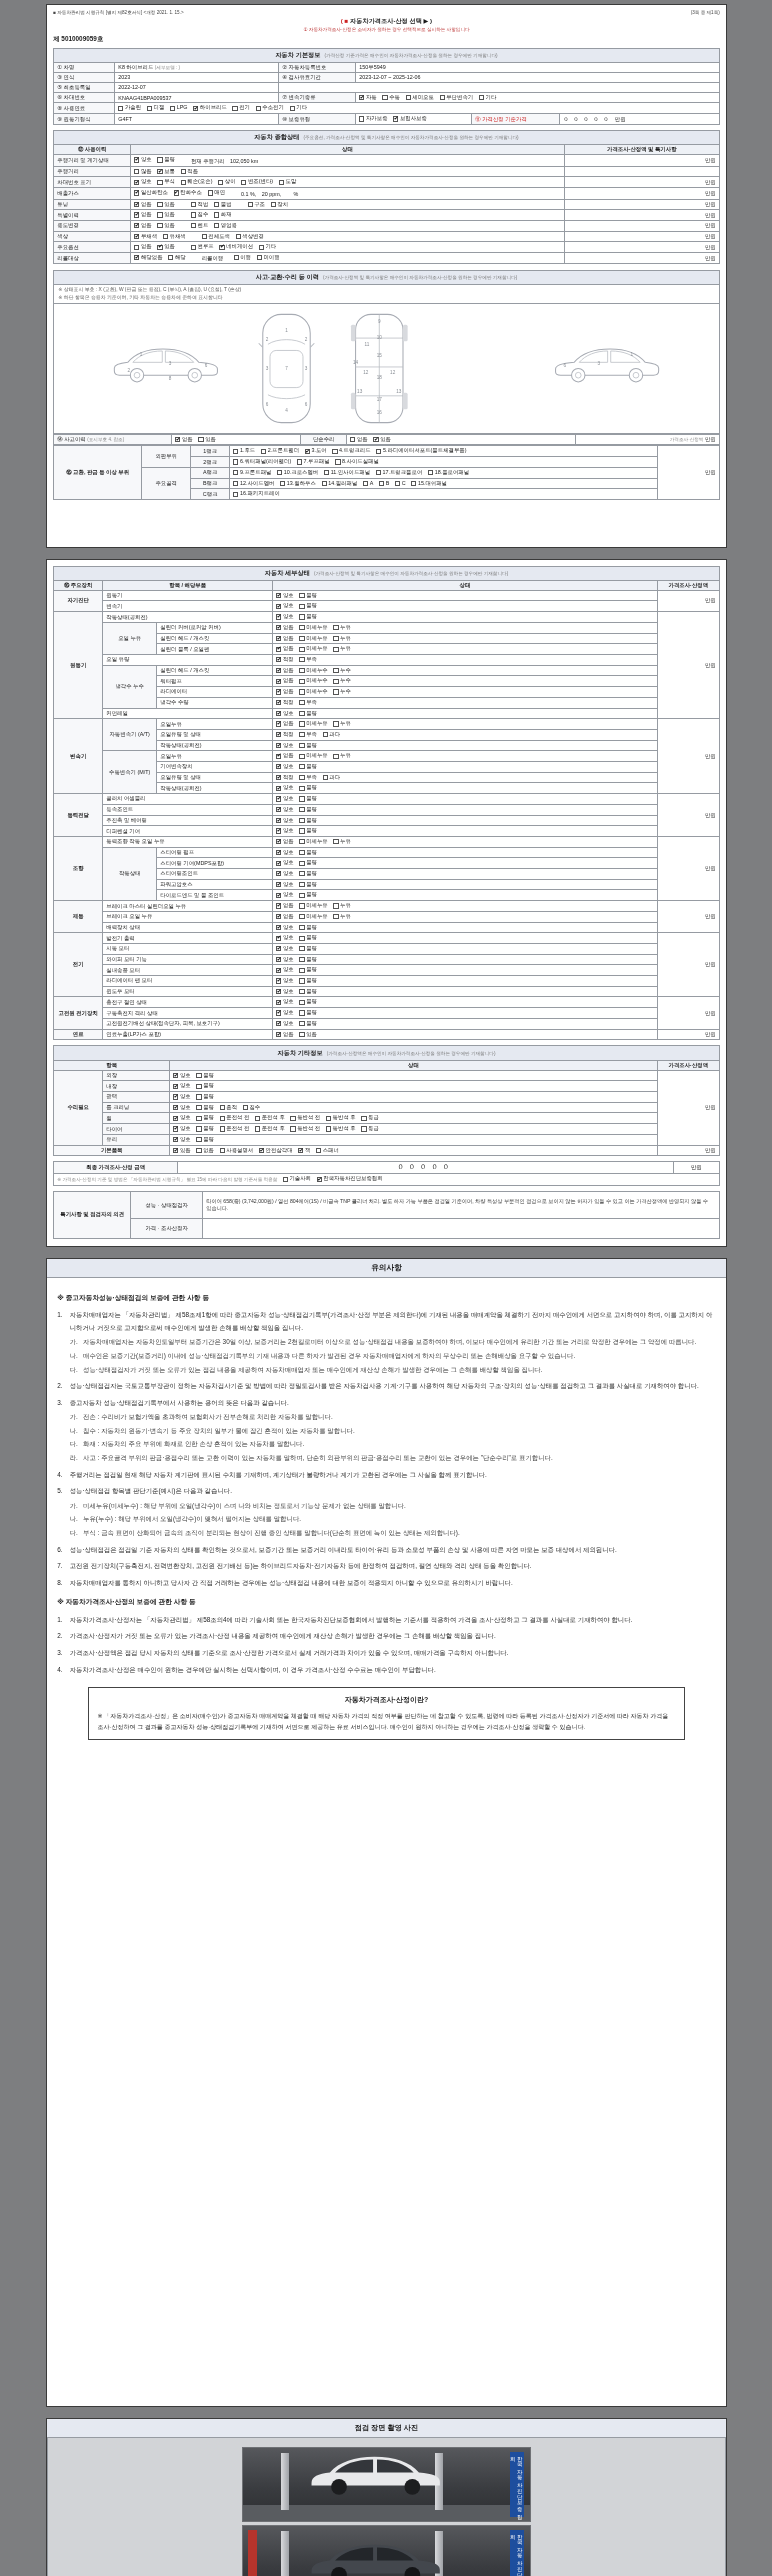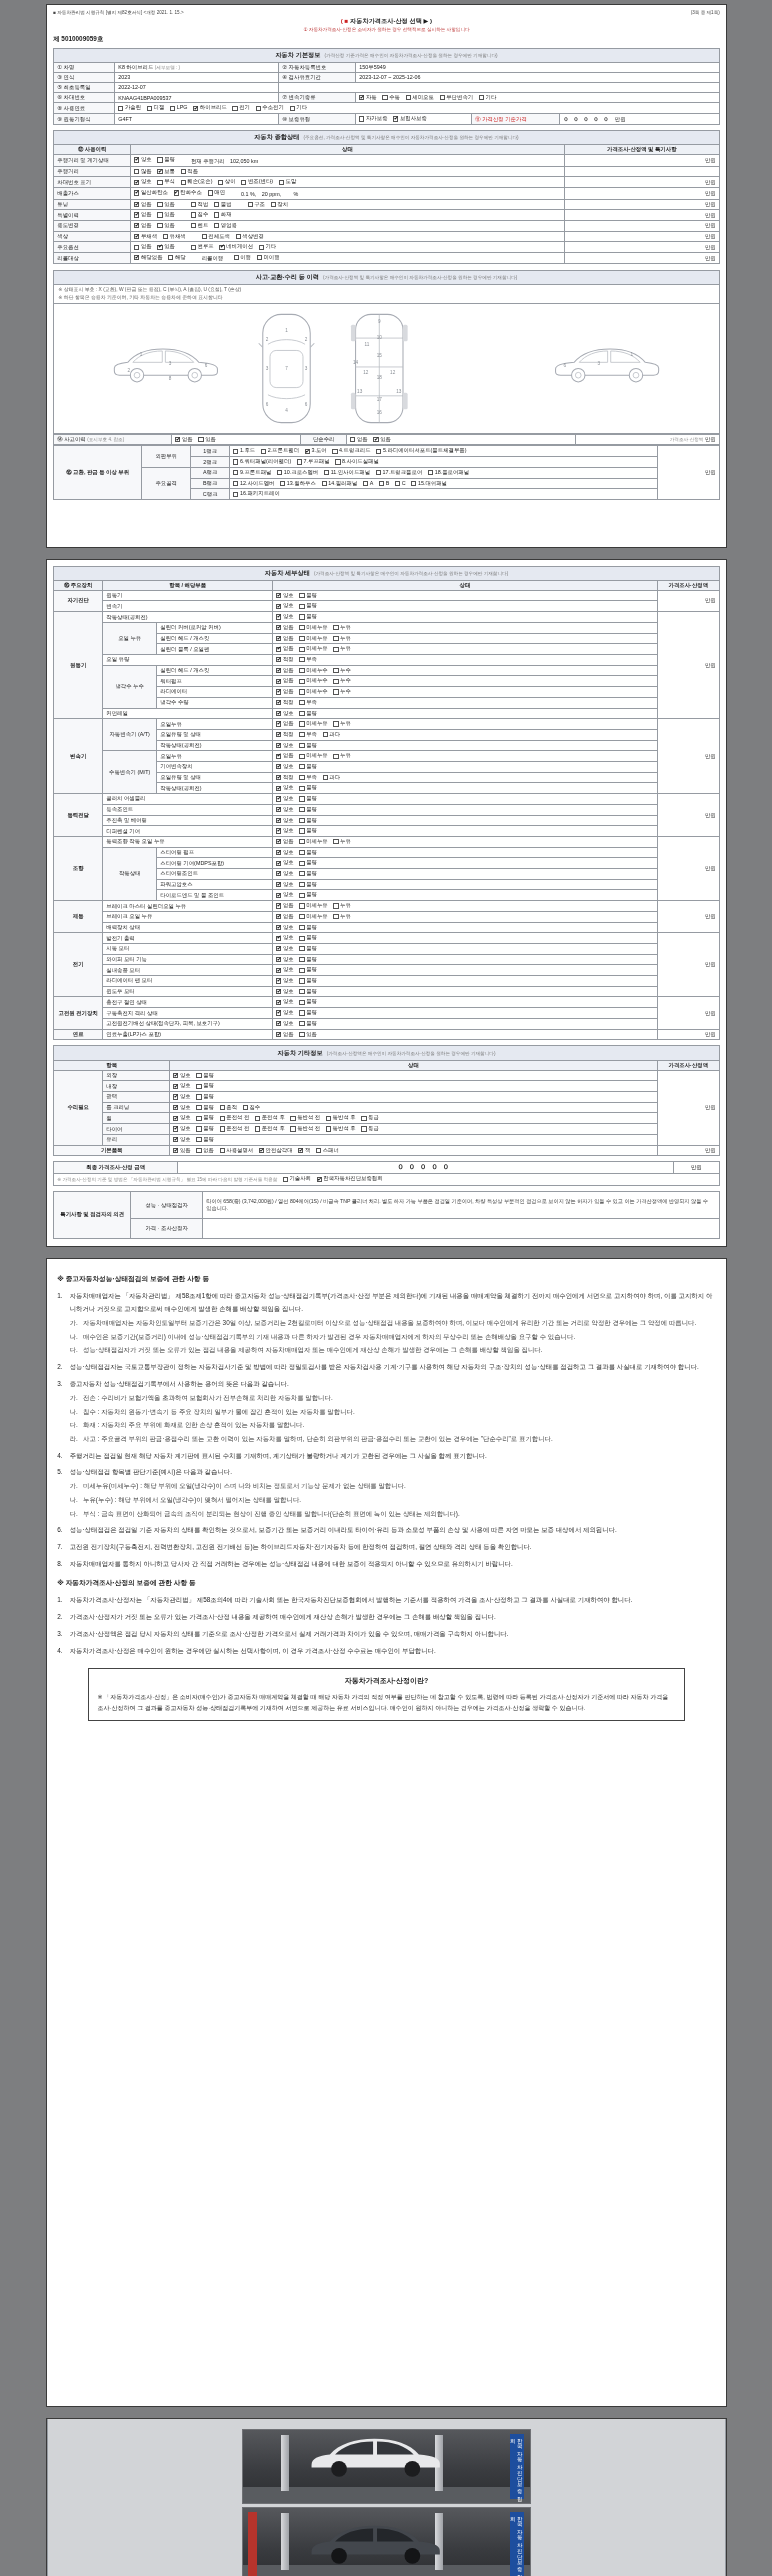--- a/index.html
+++ b/index.html
@@ -21,21 +21,21 @@
   .lbl{background:#f7f8fa}
   .c{text-align:center}
   .red{color:#c22}
   .dim{color:#888;font-size:4.6px}
   .price{text-align:right;color:#333}
   .mt{margin-top:5.2px}
   .cb{display:inline-flex;align-items:center;margin-right:5.7px;line-height:7.7px;white-space:nowrap}
   .bx{width:5.2px;height:5.2px;border:0.5px solid #555;display:inline-block;margin-right:1.5px;position:relative;background:#fff;flex:none}
   .cb.on .bx:after{content:"\2714";position:absolute;left:-0.5px;top:-2.1px;font-size:5.7px;font-weight:bold;color:#111}
   .grp{margin-right:10.3px}
-  .digits{letter-spacing:4.6px;font-weight:bold;font-family:"DejaVu Sans Mono","Liberation Mono",monospace}
+  .digits{letter-spacing:4.6px;font-weight:normal;font-family:"DejaVu Sans Mono","Liberation Mono",monospace}
   .legend{border:0.5px solid #969ba2;border-top:none;font-size:4.9px;color:#555;padding:1.5px 4.1px;line-height:1.5}
   .diagram{border:0.5px solid #969ba2;border-top:none;padding:3.1px 0;display:flex;justify-content:center;background:#fff}
   .notice-body{padding:6.2px 10.3px;font-size:6.4px;line-height:2.05;color:#222}
   .n-h{font-weight:bold;margin:6.2px 0 2.1px;font-size:6.7px}
   .n-item{display:flex;margin:3.6px 0 1px}
   .n-num{flex:none;width:12.4px}
   .n-sub{display:flex;margin:0.5px 0 0.5px 12.4px;color:#333}
   .n-sub .n-num{width:13.4px}
   .n-box{border:0.8px solid #444;margin:11.3px 31px 5.2px;padding:5.2px 8.2px}
   .n-box-title{text-align:center;font-weight:bold;font-size:7px;margin-bottom:3.1px}
@@ -1258,20 +1258,21 @@
       </tr>
       <tr>
         <td class="lbl c">가격 · 조사산정자</td>
         <td style="height:19.6px"></td>
       </tr>
     </tbody>
       </table>
   </div>
 
   <div class="panel" style="min-height:1149px;padding:0">
+    <div class="hd" style="border-bottom:0.5px solid #969ba2;background:#e5e9f1;text-align:center;font-weight:bold;font-size:7.7px;padding:4.1px">유의사항</div>
     <div class="notice-body">
       <div class="n-h">※ 중고자동차성능·상태점검의 보증에 관한 사항 등</div>
       <div id="notice-items-1">
           <div class="n-item">
             <span class="n-num">1.</span>
             <span class="n-txt">자동차매매업자는 「자동차관리법」 제58조제1항에 따라 중고자동차 성능·상태점검기록부(가격조사·산정 부분은 제외한다)에 기재된 내용을 매매계약을 체결하기 전까지 매수인에게 서면으로 고지하여야 하며, 이를 고지하지 아니하거나 거짓으로 고지함으로써 매수인에게 발생한 손해를 배상할 책임을 집니다.</span>
           </div>
           <div class="n-sub">
             <span class="n-num">가.</span>
             <span class="n-txt">자동차매매업자는 자동차인도일부터 보증기간은 30일 이상, 보증거리는 2천킬로미터 이상으로 성능·상태점검 내용을 보증하여야 하며, 이보다 매수인에게 유리한 기간 또는 거리로 약정한 경우에는 그 약정에 따릅니다.</span>
@@ -1361,20 +1362,21 @@
           </div>
         </div>
       <div class="n-box">
         <div class="n-box-title">자동차가격조사·산정이란?</div>
         <div class="n-box-text">※ 「자동차가격조사·산정」은 소비자(매수인)가 중고자동차 매매계약을 체결할 때 해당 자동차 가격의 적정 여부를 판단하는 데 참고할 수 있도록, 법령에 따라 등록된 가격조사·산정자가 기준서에 따라 자동차 가격을 조사·산정하여 그 결과를 중고자동차 성능·상태점검기록부에 기재하여 서면으로 제공하는 유료 서비스입니다. 매수인이 원하지 아니하는 경우에는 가격조사·산정을 생략할 수 있습니다.</div>
       </div>
     </div>
   </div>
 
   <div class="panel" style="min-height:167px;padding:0">
+    <div class="hd" style="border-bottom:0.5px solid #969ba2;background:#e5e9f1;text-align:center;font-weight:bold;font-size:7.2px;padding:3.6px">점검 장면 촬영 사진</div>
     <div class="photos-area">
 
       <div class="photo photo-a">
         <div class="floor"></div>
         <div class="post p1"></div>
         <div class="post p2"></div>
         <svg class="car-sil" viewBox="0 0 220 80" width="144" height="53">
           <path d="M10,56 C10,46 20,42 38,40 C52,24 76,16 106,16 C138,16 160,24 174,40 C196,42 206,46 206,54 L206,60 L10,60 Z" fill="#e8e9eb"></path>
           <path d="M46,40 C58,27 78,20 104,20 L104,40 Z" fill="#33363b"></path>
           <path d="M110,20 C134,20 154,27 166,40 L110,40 Z" fill="#33363b"></path>

